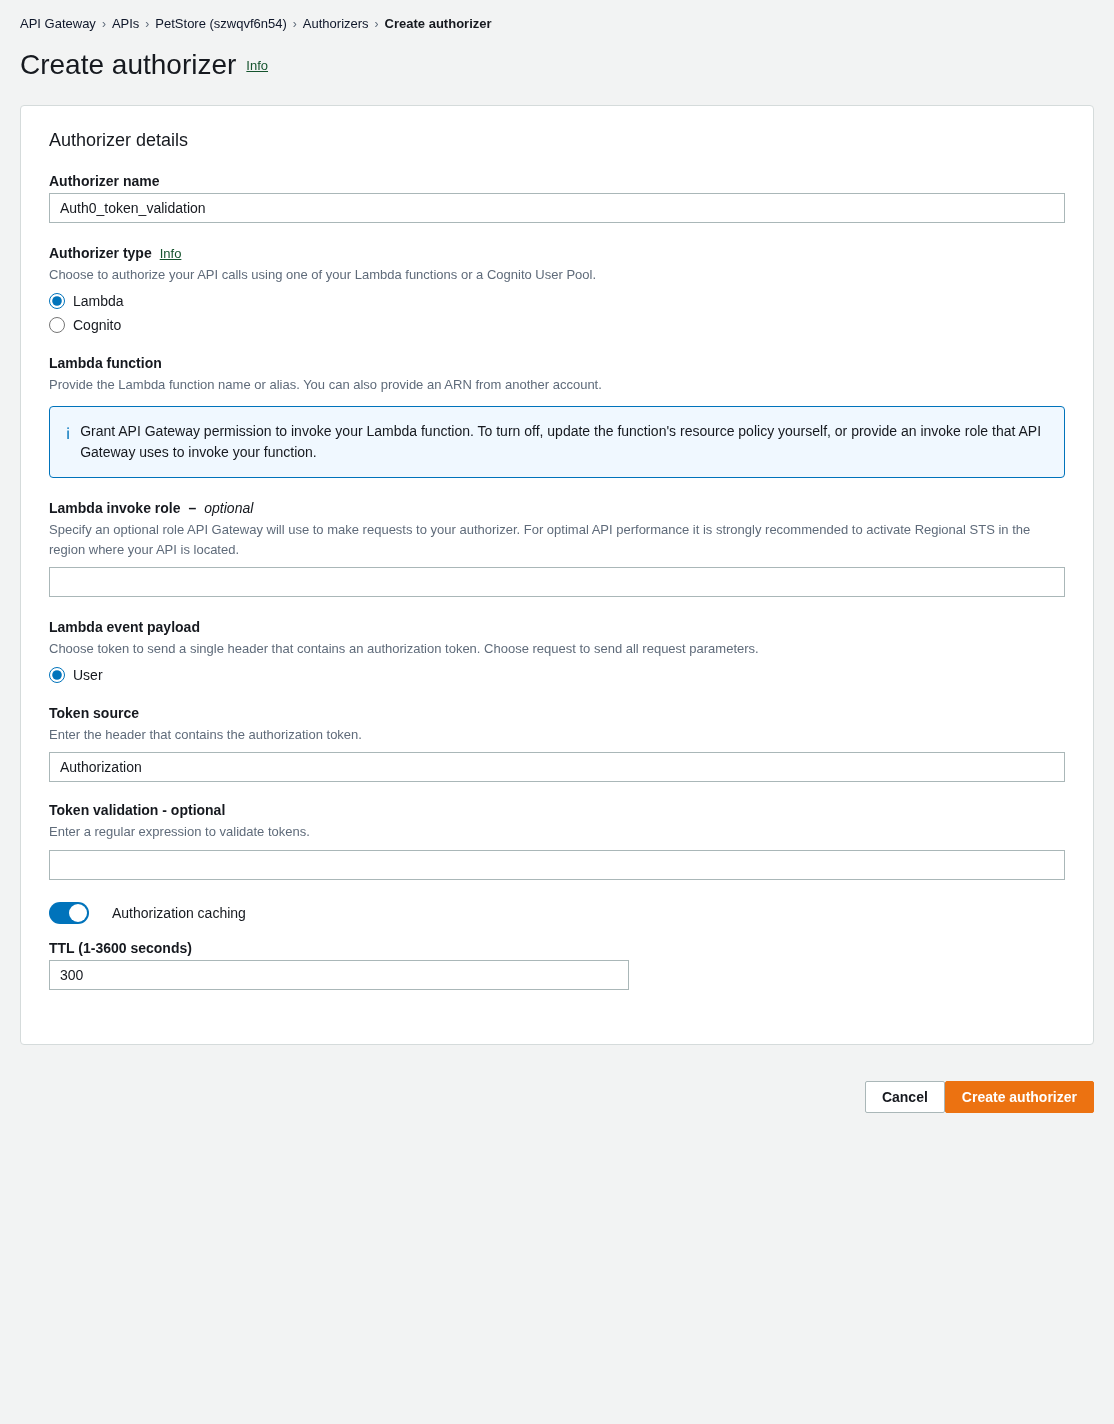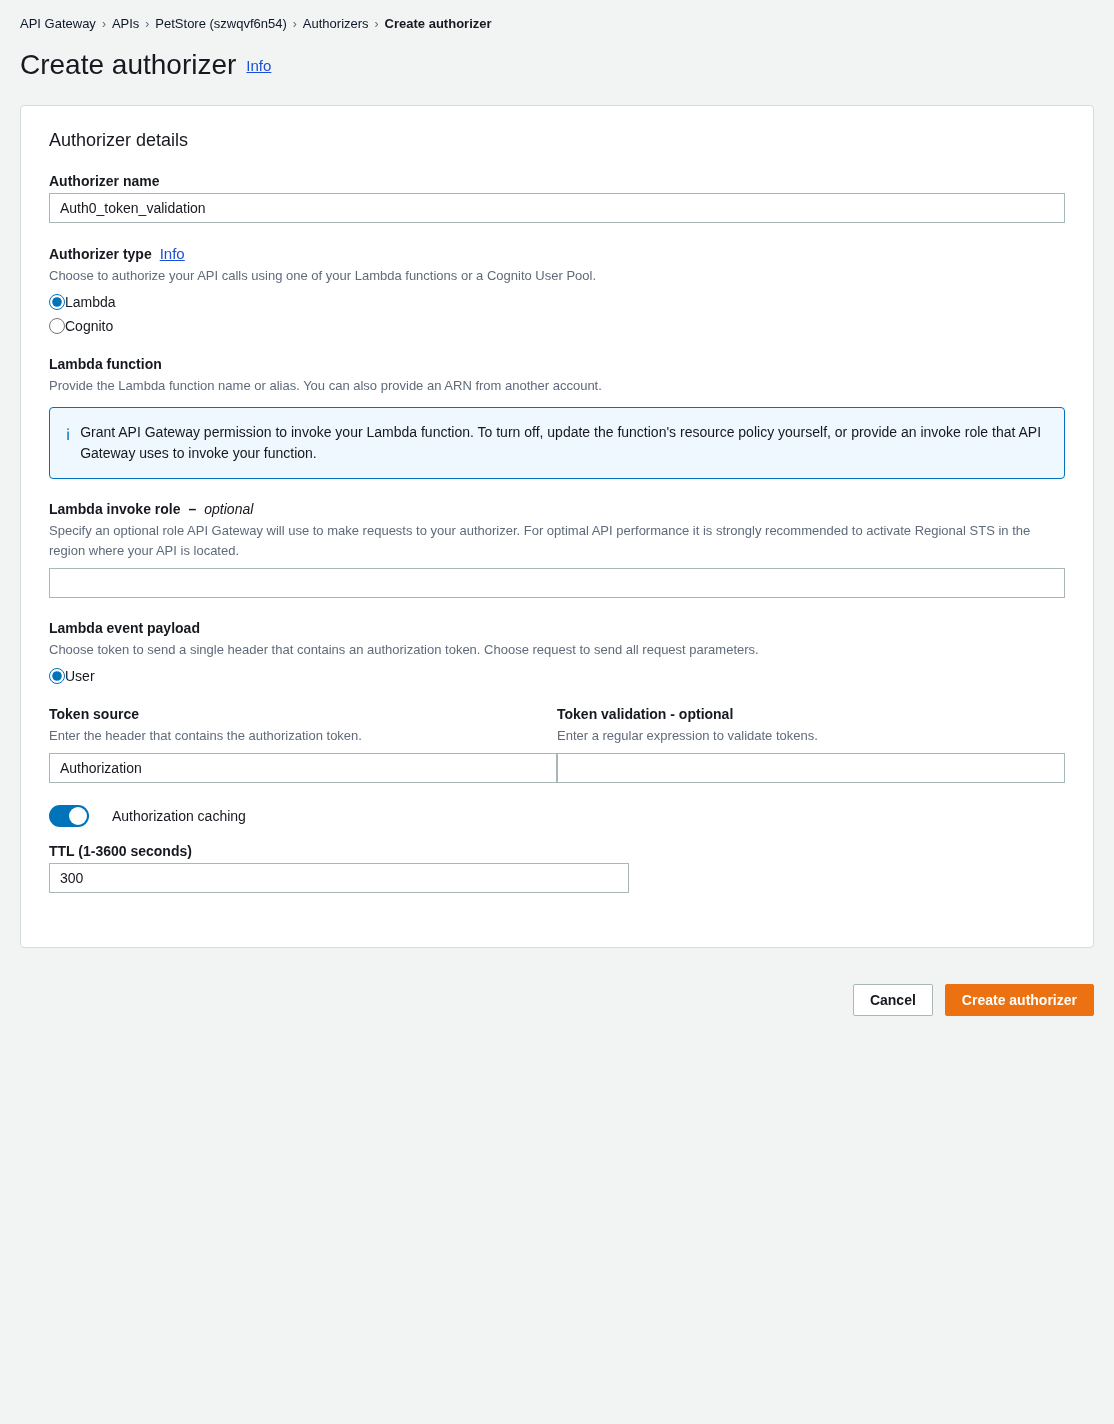--- a/index.html
+++ b/index.html
@@ -92,20 +92,21 @@
     }
     .radio-group {
       display: flex;
       flex-direction: column;
       gap: 8px;
       margin-top: 6px;
     }
     .radio-item {
       display: flex;
       align-items: flex-start;
+      gap: 8px;
       cursor: pointer;
     }
     .radio-input {
       width: 16px;
       height: 16px;
       accent-color: #0073bb;
       cursor: pointer;
     }
     .radio-label {
       font-size: 14px;
@@ -182,21 +183,22 @@
       margin-top: 1px;
       flex-shrink: 0;
     }
     .info-box-text {
       font-size: 14px;
       color: #16191f;
       line-height: 1.5;
     }
     .two-col {
       display: grid;
-      grid-template-columns: 1fr 1fr;
+      grid-template-columns: 1fr;
+      gap: 20px;
       margin-bottom: 4px;
     }
     .toggle-row {
       display: flex;
       align-items: center;
       gap: 23px;
       margin-bottom: 16px;
     }
     .toggle {
       width: 40px;
@@ -219,21 +221,20 @@
       transition: left 0.2s;
     }
     .toggle-label {
       font-size: 14px;
       color: #16191f;
     }
     .footer-actions {
       display: flex;
       justify-content: flex-end;
       align-items: center;
-      gap: 12px;
       padding: 16px 0;
     }
     .btn-cancel {
       background: #fff;
       border: 1px solid #aab7b8;
       border-radius: 2px;
       padding: 7px 16px;
       font-size: 14px;
       color: #16191f;
       cursor: pointer;
@@ -243,22 +244,22 @@
       background: #ec7211;
       border: 1px solid #ec7211;
       border-radius: 2px;
       padding: 7px 16px;
       font-size: 14px;
       color: #fff;
       cursor: pointer;
       font-weight: 700;
     }
     .info-tag {
-      font-size: 15px;
-      color: #1d4ed8;
+      font-size: 13px;
+      color: #14532d;
       font-weight: 400;
       cursor: pointer;
     }
   </style>
 </head>
 <body>
 
 <div class="page-wrapper">
 
   <nav class="breadcrumb">

